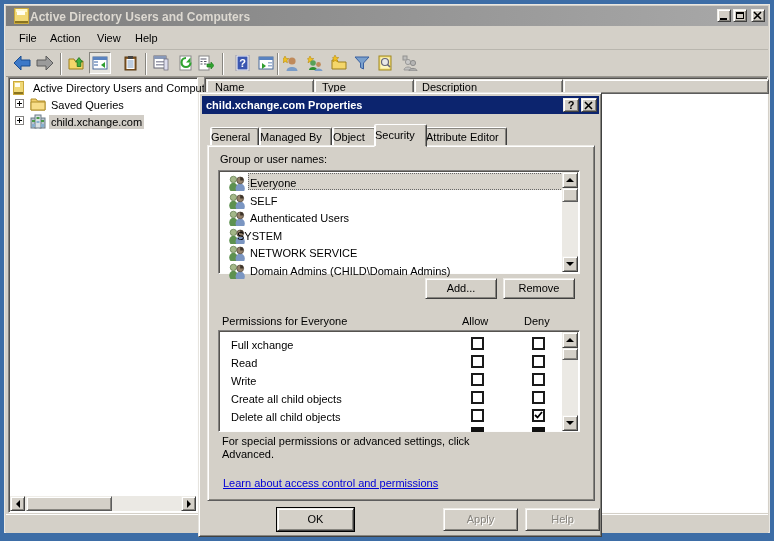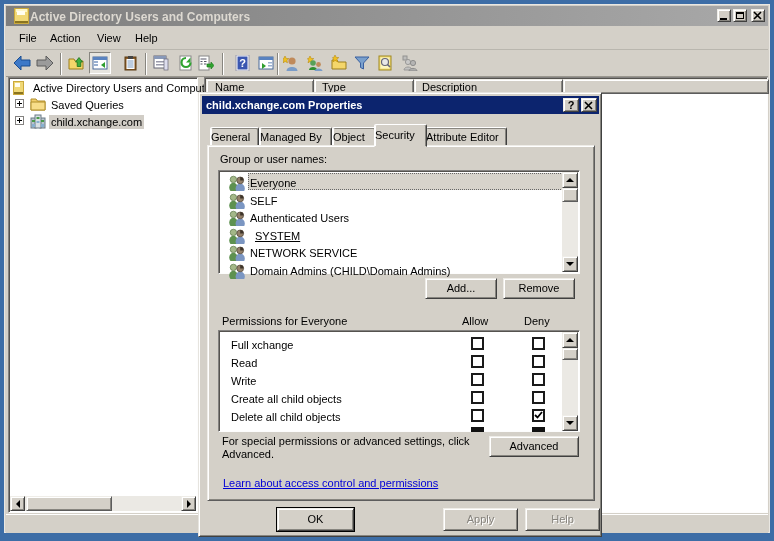--- a/index.html
+++ b/index.html
@@ -286,21 +286,21 @@
               <span style="position:absolute;left:29px;top:3px;">Authenticated Users</span>
             </div>
         <div style="height:17.5px;position:relative;">
               <svg style="position:absolute;left:8px;top:1px" width="16" height="16" viewBox="0 0 16 16">
                 <ellipse cx="4.4" cy="12.6" rx="4.2" ry="4.8" fill="#5e9150"></ellipse>
                 <circle cx="4.4" cy="4.4" r="3.2" fill="#a3b788" stroke="#5f7a4c" stroke-width="0.7"></circle>
                 <ellipse cx="11.2" cy="13.6" rx="4.6" ry="5" fill="#7b96c2"></ellipse>
                 <circle cx="11.2" cy="5.4" r="3.4" fill="#93806a" stroke="#4f4337" stroke-width="0.7"></circle>
                 <path d="M7.8 5.4 A3.4 3.4 0 0 1 11.2 2 L11.2 5.4 Z" fill="#3e342a" transform="rotate(90 11.2 5.4)"></path>
               </svg>
-              <span style="position:absolute;left:34px;top:3px;text-decoration:underline;">SYSTEM</span>
+              <span style="position:absolute;left:16px;top:3px;">SYSTEM</span>
             </div>
         <div style="height:17.5px;position:relative;">
               <svg style="position:absolute;left:8px;top:1px" width="16" height="16" viewBox="0 0 16 16">
                 <ellipse cx="4.4" cy="12.6" rx="4.2" ry="4.8" fill="#5e9150"></ellipse>
                 <circle cx="4.4" cy="4.4" r="3.2" fill="#a3b788" stroke="#5f7a4c" stroke-width="0.7"></circle>
                 <ellipse cx="11.2" cy="13.6" rx="4.6" ry="5" fill="#7b96c2"></ellipse>
                 <circle cx="11.2" cy="5.4" r="3.4" fill="#93806a" stroke="#4f4337" stroke-width="0.7"></circle>
                 <path d="M7.8 5.4 A3.4 3.4 0 0 1 11.2 2 L11.2 5.4 Z" fill="#3e342a" transform="rotate(90 11.2 5.4)"></path>
               </svg>
               <span style="position:absolute;left:29px;top:3px;">NETWORK SERVICE</span>
@@ -370,21 +370,20 @@
         <div class="abs sb" style="left:0;top:0;width:16px;height:16px;">
               <div class="arr" style="border-left:4px solid transparent;border-right:4px solid transparent;border-bottom:4px solid #000;"></div>
             </div>
         <div class="abs raised" style="left:0;top:16px;width:16px;height:12px;"></div>
         <div class="abs sb" style="left:0;bottom:0;width:16px;height:16px;">
               <div class="arr" style="border-left:4px solid transparent;border-right:4px solid transparent;border-top:4px solid #000;"></div>
             </div>
       </div>
     </div>
     <div class="abs" style="left:14px;top:289px;width:262px;line-height:13px;">For special permissions or advanced settings, click Advanced.</div>
-    <div class="abs btn" style="left:281px;top:290px;width:90px;height:21px;padding-top:3px;">Advanced</div>
     <div class="abs" style="left:15px;top:331px;color:#0000d6;text-decoration:underline;">Learn about access control and permissions</div>
   </div>
 
   <div class="abs" style="left:77px;top:414px;width:79px;height:25px;border:1px solid #000;background:#86efac;">
         <div class="btn" style="width:77px;height:23px;padding-top:4px;">OK</div>
       </div>
   <div class="abs btn" style="left:244px;top:415px;width:75px;height:23px;padding-top:4px;color:#86837d;text-shadow:1px 1px 0 #fff;">Apply</div>
   <div class="abs btn" style="left:326px;top:415px;width:75px;height:23px;padding-top:4px;color:#86837d;text-shadow:1px 1px 0 #fff;">Help</div>
  </div>
 </div>

